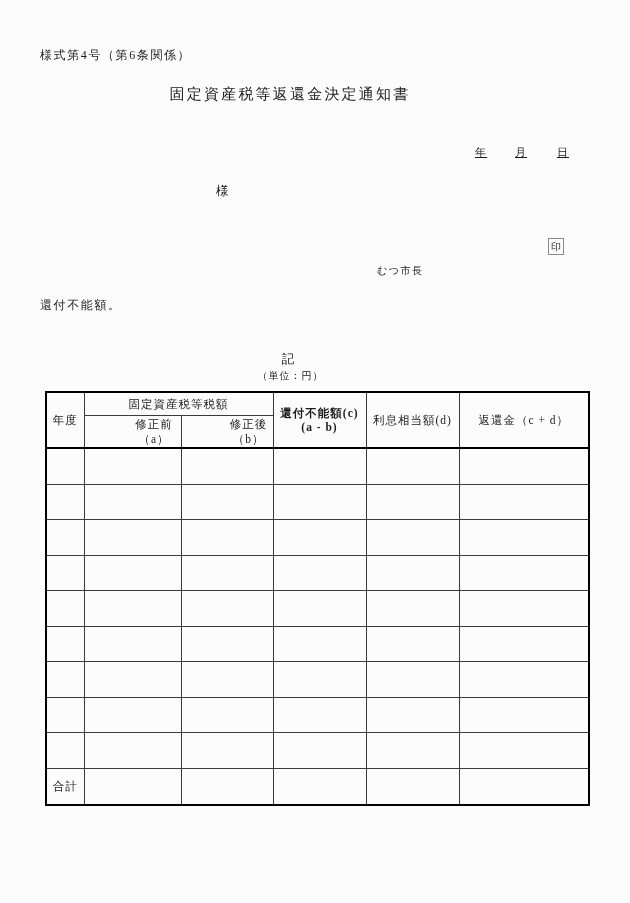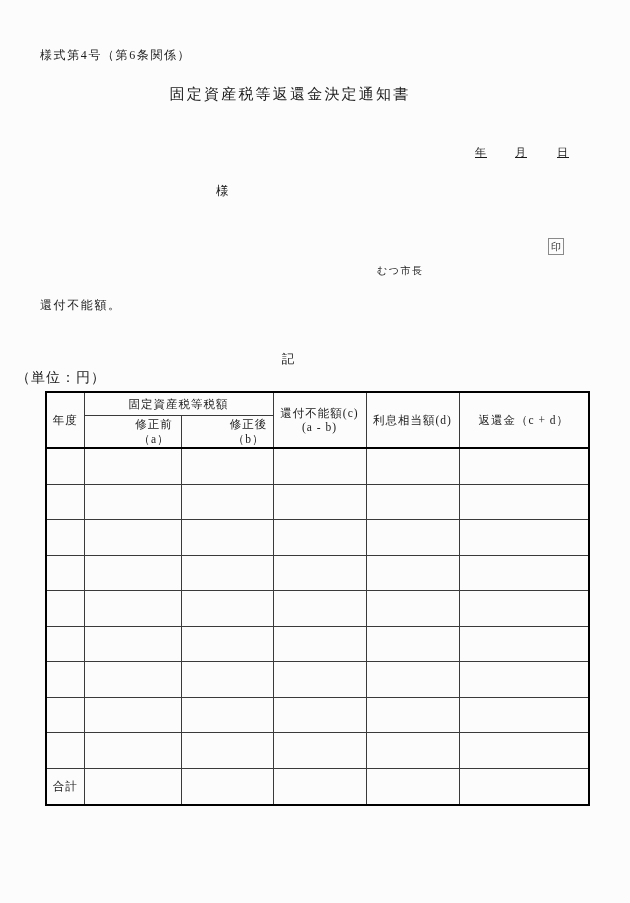--- a/index.html
+++ b/index.html
@@ -32,21 +32,21 @@
     color:#2e2e2e;letter-spacing:0;
   }
 
   .body-par{left:40px;top:296px;width:552px;font-size:12px;letter-spacing:1.6px;line-height:19.5px;}
   .body-par .line{white-space:nowrap;}
   .l1-year{margin-left:59px;}
   .l1-month{margin-left:36px;}
   .l1-day{margin-left:38px;}
 
   .record-marker{left:0;width:576px;top:351px;text-align:center;font-size:12.5px;}
-  .unit-label{left:16px;width:581px;top:369px;text-align:left;font-size:14px;letter-spacing:1px;}
+  .unit-label{left:0;width:581px;top:369px;text-align:center;font-size:10px;letter-spacing:1px;}
 
   table.refund{
     position:absolute;left:45px;top:391px;
     width:543px;
     border-collapse:collapse;table-layout:fixed;
     border:2px solid #000;
   }
   table.refund th,table.refund td{
     border:1px solid #3a3a3a;
     padding:0;
@@ -57,21 +57,21 @@
     vertical-align:middle;
     overflow:hidden;
   }
   col.c0{width:38px;}col.c1{width:97px;}col.c2{width:92px;}
   col.c3{width:93px;}col.c4{width:93px;}col.c5{width:130px;}
   thead tr.h1 th{height:22px;}
   thead tr.h2 th{height:31px;padding-left:43px;}
   tbody td{height:34.5px;}
   tbody tr:first-child td{border-top:2px solid #000;}
   tfoot td{height:35px;border-top:2px solid #000;font-size:12px;}
-  th .two-line{line-height:14px;}
+  th .two-line{line-height:14px;font-weight:bold;}
 </style>
 </head>
 <body>
 
 <div class="page">
 
   <div class="abs form-number">様式第4号（第6条関係）</div>
 
   <div class="abs doc-title">固定資産税等返還金決定通知書</div>
 

